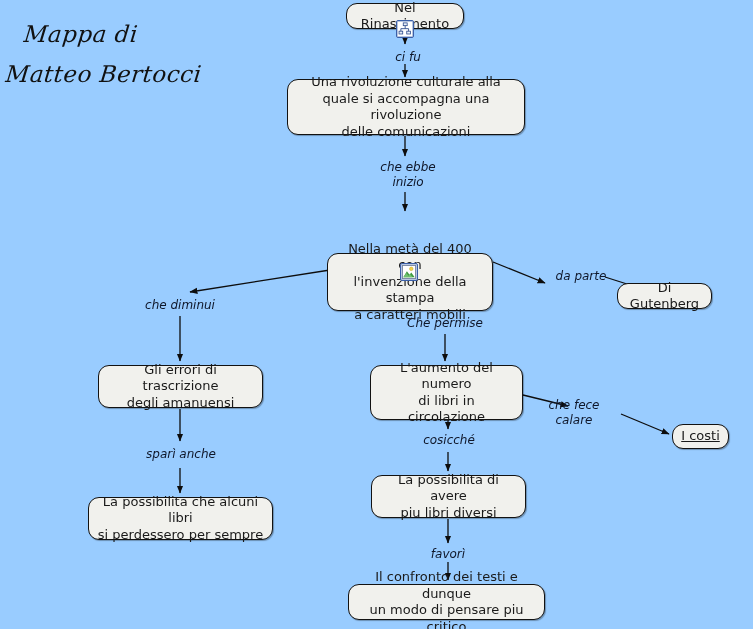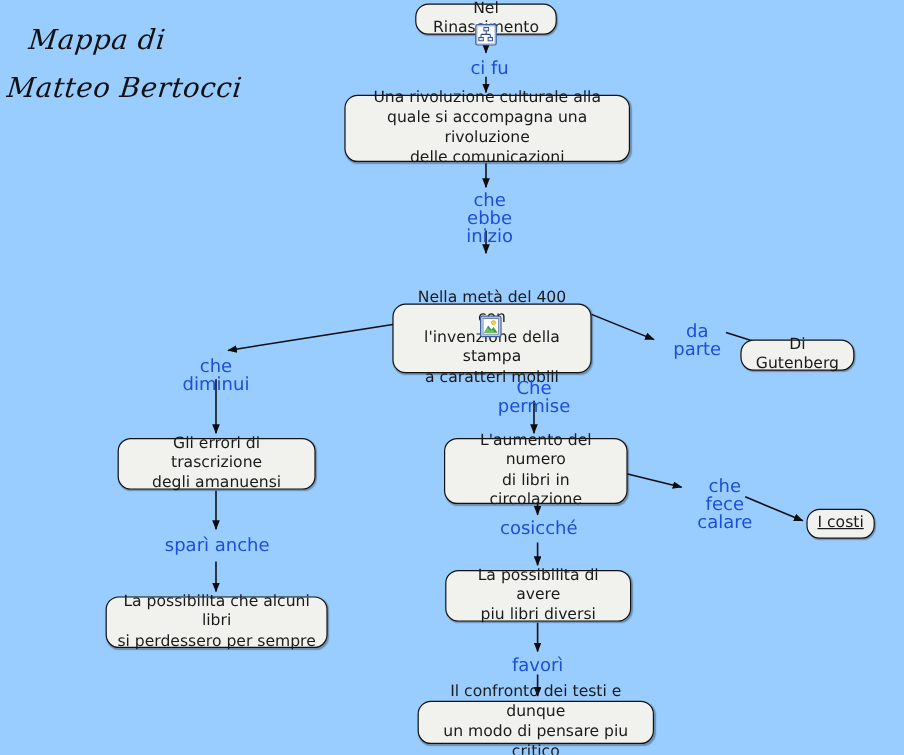--- a/index.html
+++ b/index.html
@@ -56,25 +56,26 @@
     text-align: center;
     display: flex;
     align-items: center;
     justify-content: center;
     padding: 3px 8px;
     box-shadow: 1px 1px 1px rgba(0,0,0,0.30);
   }
   .node span { display: block; width: 100%; }
   .link-label {
     position: absolute;
-    color: #1d4ed8;
-    font-size: 15px;
+    color: #0f172a;
+    font-size: 12px;
     line-height: 15px;
     text-align: center;
     white-space: pre-line;
+    font-style: italic;
   }
   .badge {
     position: absolute;
     width: 18px;
     height: 18px;
     box-sizing: border-box;
     border: 1px solid #3a5fa8;
     border-radius: 2px;
     background: #dfe6f2;
     padding: 1px;
@@ -149,21 +150,21 @@
         <span>La possibilita di avere<br>piu libri diversi</span>
       </div>
       <div class="node" style="left: 348px; top: 584px; width: 197px; height: 36px;">
         <span>Il confronto dei testi e dunque<br>un modo di pensare piu critico</span>
       </div>
       <div class="link-label" style="left: 383px; top: 50px; width: 50px;">ci fu</div>
       <div class="link-label" style="left: 376px; top: 160px; width: 64px;">che ebbe<br>inizio</div>
       <div class="link-label" style="left: 137px; top: 298px; width: 86px;">che diminui</div>
       <div class="link-label" style="left: 401px; top: 316px; width: 88px;">Che permise</div>
       <div class="link-label" style="left: 550px; top: 269px; width: 62px;">da parte</div>
-      <div class="link-label" style="left: 574px; top: 398px; width: 60px;">che fece<br>calare</div>
+      <div class="link-label" style="left: 544px; top: 398px; width: 60px;">che fece<br>calare</div>
       <div class="link-label" style="left: 137px; top: 447px; width: 88px;">sparì anche</div>
       <div class="link-label" style="left: 416px; top: 433px; width: 66px;">cosicché</div>
       <div class="link-label" style="left: 425px; top: 547px; width: 46px;">favorì</div>
       <div class="badge" style="left: 396px; top: 20px;">
         <svg viewBox="0 0 16 16">
           <rect x="0" y="0" width="16" height="16" fill="#ffffff"></rect>
           <rect x="6" y="1" width="4.5" height="3.2" fill="#e8eef8" stroke="#2b4a8b" stroke-width="0.9"></rect>
           <rect x="1.2" y="10.5" width="4.2" height="3.2" fill="#e8eef8" stroke="#2b4a8b" stroke-width="0.9"></rect>
           <rect x="10.0" y="10.5" width="4.2" height="3.2" fill="#e8eef8" stroke="#2b4a8b" stroke-width="0.9"></rect>
           <path d="M8.2,4.2 L8.2,7.6 M3.3,10.5 L3.3,7.6 M12.1,10.5 L12.1,7.6 M3.3,7.6 L12.1,7.6" stroke="#2b4a8b" stroke-width="1"></path>

